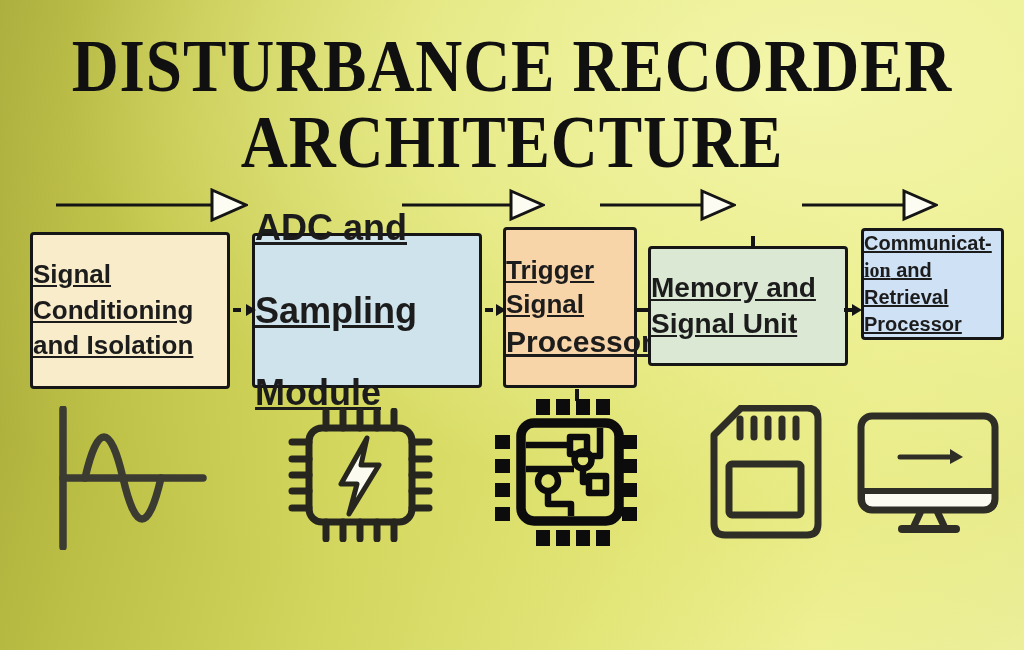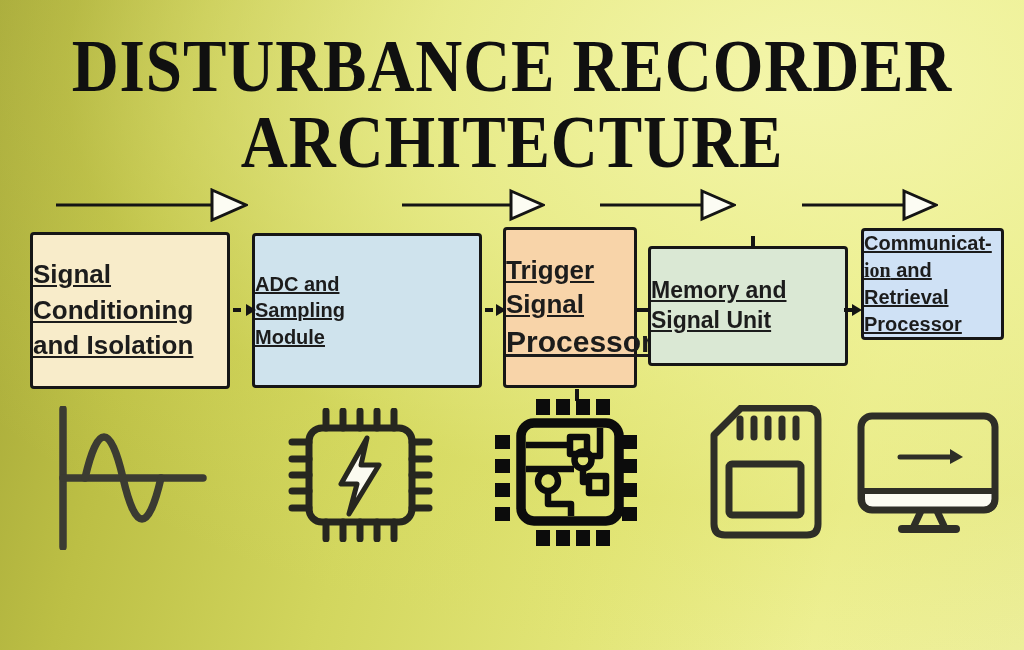--- a/index.html
+++ b/index.html
@@ -24,24 +24,24 @@
 
   .box{
     position:absolute;
     border:3.5px solid #161616;border-radius:4px;
     display:flex;flex-direction:column;align-items:flex-start;justify-content:center;
     text-align:center;color:#1c1c1c;font-weight:600;
     box-sizing:border-box;
     text-decoration:underline;
   }
   #box-signal     {left:30px; top:232px;width:200px;height:157px;background:#f8ecca;font-size:26px;line-height:1.36;}
-  #box-adc        {left:252px;top:233px;width:230px;height:155px;background:#cfe3ed;font-size:20px;line-height:1.32;}
+  #box-adc        {left:252px;top:233px;width:230px;height:155px;background:#cfe3ed;font-size:36px;line-height:1.32;gap:35px;}
   #box-trigger    {left:503px;top:227px;width:134px;height:161px;background:#f8d4a9;font-size:26px;line-height:1.3;}
   #box-trigger .small-line{font-size:30px;}
-  #box-memory     {left:648px;top:246px;width:200px;height:120px;background:#dae8d4;font-size:23px;line-height:1.3;}
+  #box-memory     {left:648px;top:246px;width:200px;height:120px;background:#dae8d4;font-size:28px;line-height:1.3;}
   #box-comm       {left:861px;top:228px;width:143px;height:112px;background:#cfe1f5;font-size:20px;line-height:1.34;}
   .accent-bold{font-family:"Liberation Serif", serif;font-weight:800;}
 
   .dash{position:absolute;height:3.5px;background:#141414;}
   .tri {position:absolute;width:0;height:0;border-left:10px solid #141414;border-top:6px solid transparent;border-bottom:6px solid transparent;}
   .vline{position:absolute;width:3.5px;background:#141414;}
 
   .icon{position:absolute;}
 </style>
 </head>

